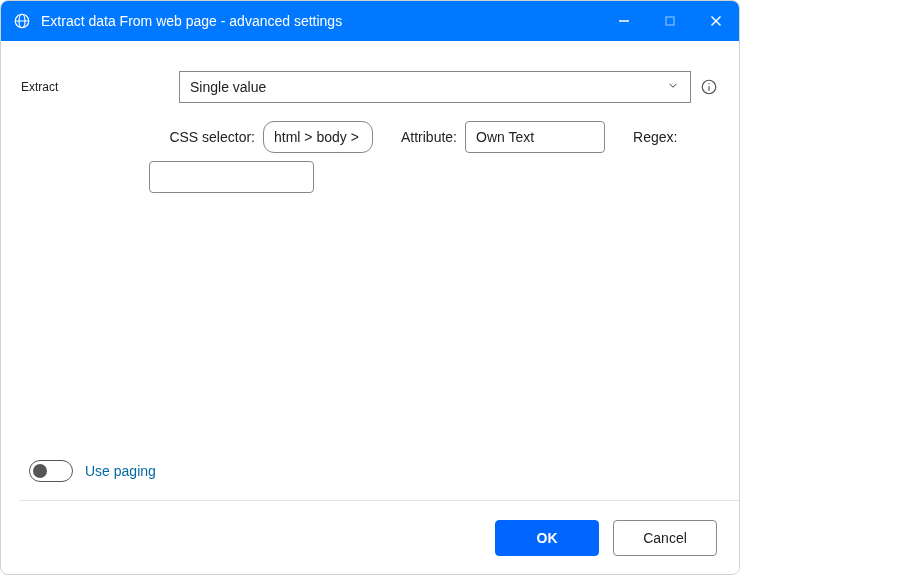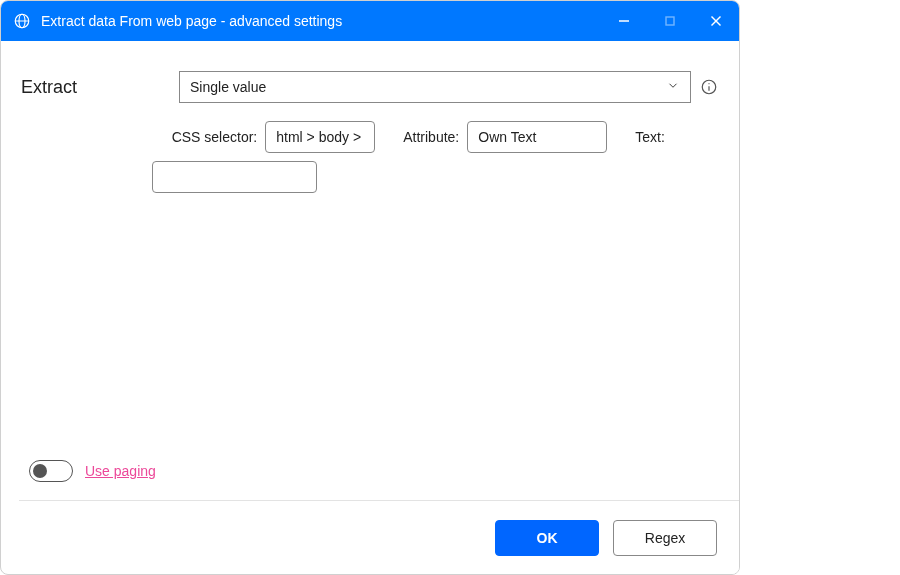--- a/index.html
+++ b/index.html
@@ -34,21 +34,21 @@
   .win-btn.disabled { opacity: 0.45; }
   .win-btn svg { display:block; }
 
   .content {
     flex: 1 1 auto;
     padding: 30px 20px 10px 20px;
     position: relative;
   }
 
   .row { display:flex; align-items: center; margin-bottom: 18px; }
-  .row .label-col { width: 158px; font-size: 18px; color:#222; }
+  .row .label-col { width: 158px; font-size: 12px; color:#222; }
   .row .field-col { flex: 1 1 auto; display:flex; align-items:center; gap: 8px; }
 
   .select {
     flex: 1 1 auto;
     height: 32px;
     border: 1px solid #888;
     border-radius: 0;
     display:flex; align-items:center;
     padding: 0 10px;
     font-size: 14px;
@@ -67,21 +67,21 @@
   .textfield {
     height: 32px;
     border: 1px solid #888;
     border-radius: 4px;
     padding: 0 10px;
     font-size: 14px;
     color:#222;
     background:#fff;
     display:flex; align-items:center;
   }
-  .tf-css { width: 110px; }
+  .tf-css { width: 110px; border-radius: 11px; }
   .tf-attr { width: 140px; }
   .tf-regex { width: 165px; }
 
   .paging-row {
     position: absolute;
     left: 28px;
     bottom: 18px;
     display:flex; align-items:center; gap: 12px;
   }
   .toggle {
@@ -89,21 +89,21 @@
     border: 1px solid #555;
     border-radius: 11px;
     position:relative;
     background:#fff;
   }
   .toggle .knob {
     position:absolute; left:3px; top:3px;
     width:14px; height:14px; border-radius:50%;
     background:#555;
   }
-  .paging-label { font-size:14px; color:#ec4899;text-decoration:underline; }
+  .paging-label { font-size:14px; color:#0369a1; }
 
   .footer {
     height: 74px;
     border-top: 1px solid #e3e3e3;
     display:flex; align-items:center; justify-content:flex-end;
     padding: 0 22px; gap: 14px;
     background:#fff;
     margin-left:18px;
   }
   .btn {
@@ -176,38 +176,38 @@
       <div class="label-col"></div>
       <div class="field-col inline-row">
         <span class="inline-label">CSS selector:</span>
         <div class="textfield tf-css">
           <span>html &gt; body &gt;</span>
         </div>
         <span class="inline-label">Attribute:</span>
         <div class="textfield tf-attr">
           <span>Own Text</span>
         </div>
-        <span class="inline-label">Text:</span>
+        <span class="inline-label">Regex:</span>
         <div class="textfield tf-regex">
           <span></span>
         </div>
       </div>
     </div>
 
     <div class="paging-row">
       <div class="toggle">
         <div class="knob"></div>
       </div>
       <span class="paging-label">Use paging</span>
     </div>
 
   </div>
 
   <div class="footer">
     <div class="btn btn-primary">
       <span>OK</span>
     </div>
     <div class="btn btn-secondary">
-      <span>Regex</span>
+      <span>Cancel</span>
     </div>
   </div>
 
 </div>
 
 </body></html>

